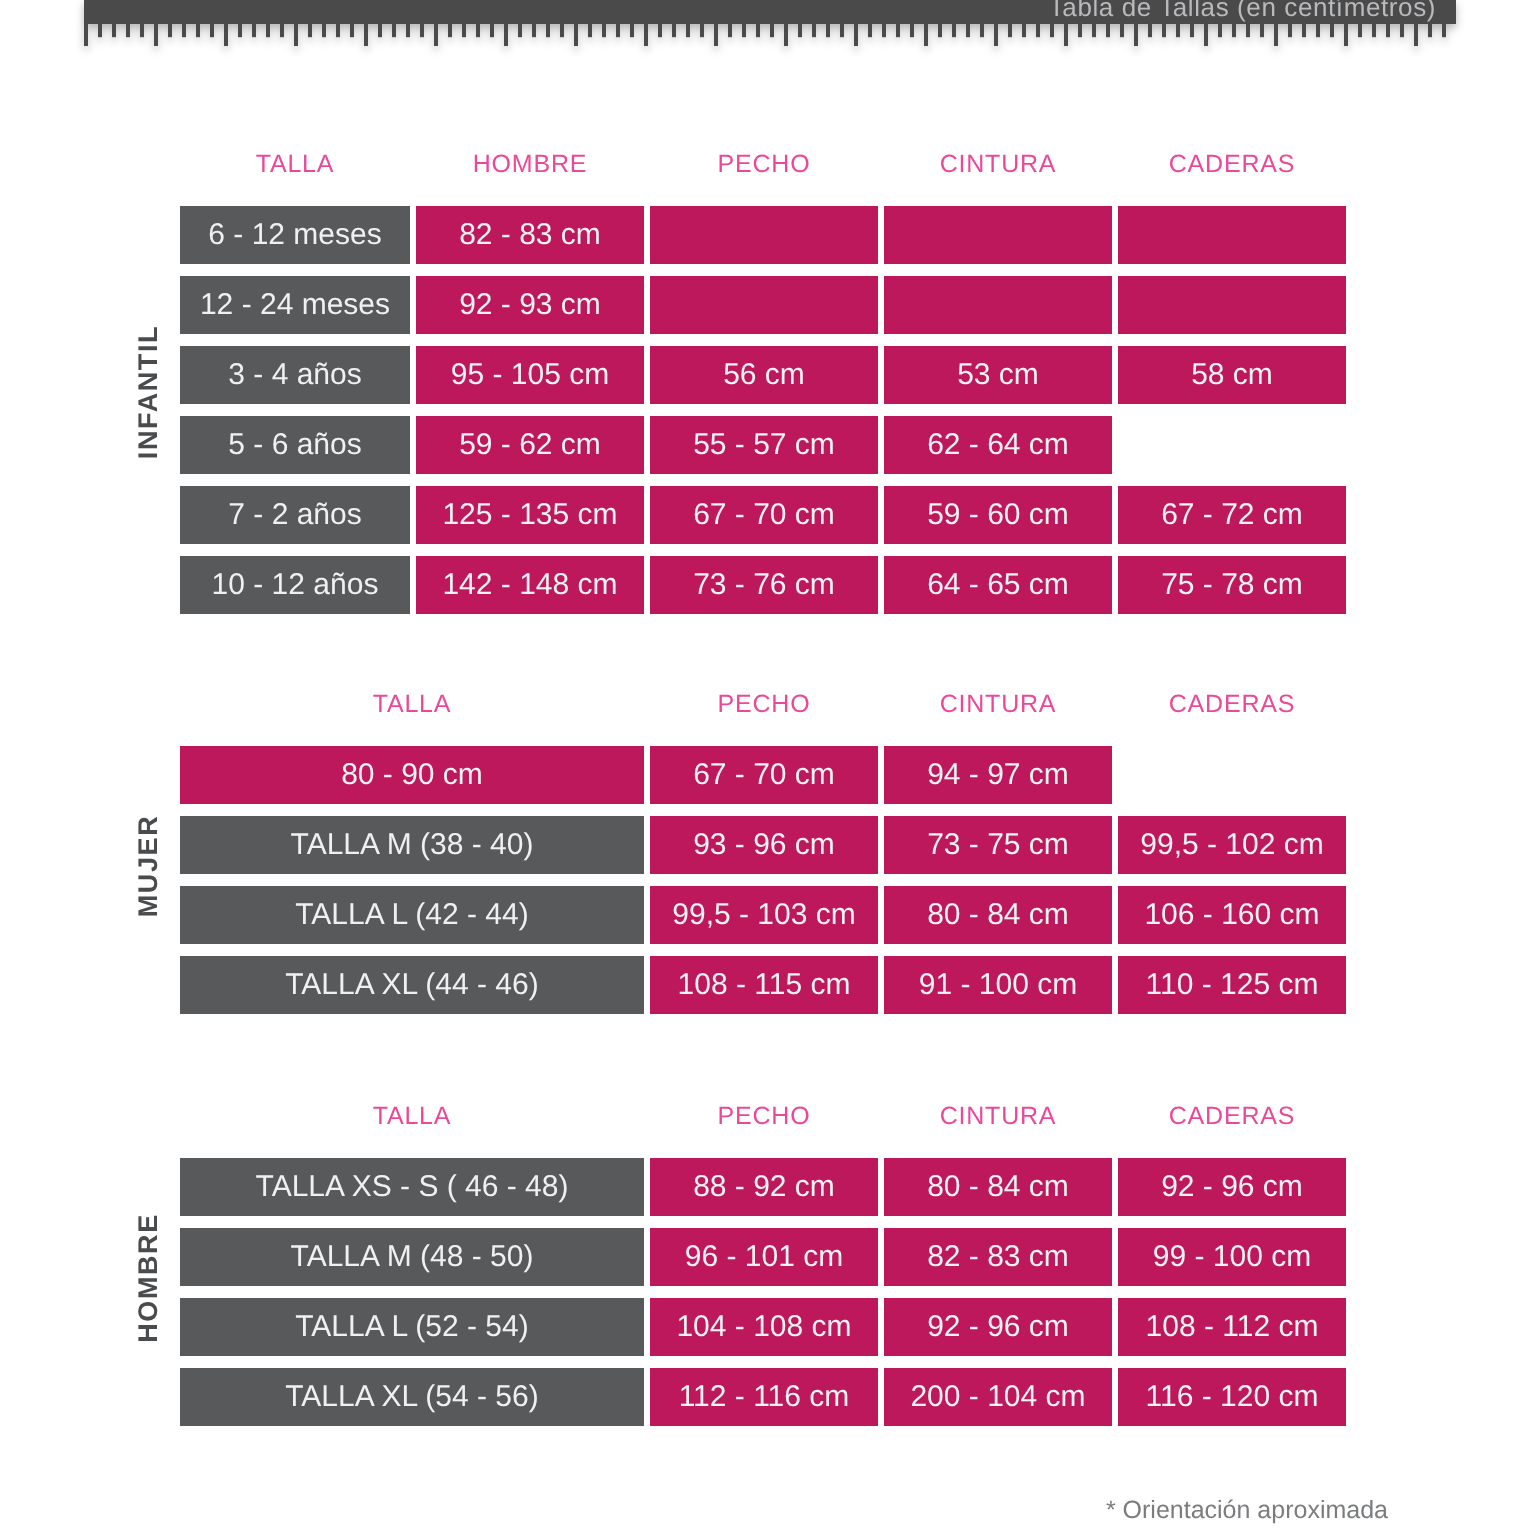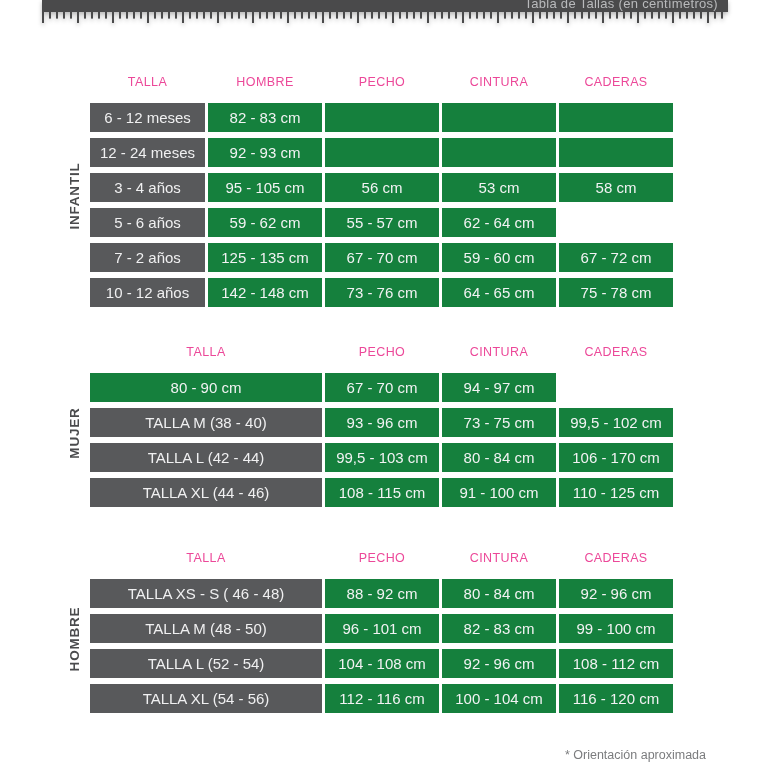--- a/index.html
+++ b/index.html
@@ -71,41 +71,41 @@
   .grow { height: 29px; }
   .cell {
     display: flex;
     align-items: center;
     justify-content: center;
     font-size: 15px;
     white-space: nowrap;
     overflow: hidden;
   }
   .cell.lbl { background: #58595b; color: #f0f0f1; }
-  .cell.val { background: #15803d; color: #f2f2f3; }
+  .cell.val { background: #be185d; color: #f2f2f3; }
 
   
   .group-label {
     position: absolute;
     left: 74px;
     transform: translate(-50%, -50%) rotate(-90deg);
     font-size: 13.5px;
     font-weight: bold;
     letter-spacing: 0.8px;
     color: #4a4b4d;
     white-space: nowrap;
   }
   .gl1 { top: 196px; }
   .gl2 { top: 433px; }
   .gl3 { top: 639px; }
 
   
   .footnote {
     position: absolute;
-    right: 64px;
+    right: 76px;
     top: 748px;
     font-size: 12.5px;
     color: #7b7c7e;
     white-space: nowrap;
   }
 </style>
 </head>
 <body>
 
 <div class="page">
@@ -186,21 +186,21 @@
       <div class="grow g4">
         <div class="cell lbl">TALLA M (38 - 40)</div>
         <div class="cell val">93 - 96 cm</div>
         <div class="cell val">73 - 75 cm</div>
         <div class="cell val">99,5 - 102 cm</div>
       </div>
       <div class="grow g4">
         <div class="cell lbl">TALLA L (42 - 44)</div>
         <div class="cell val">99,5 - 103 cm</div>
         <div class="cell val">80 - 84 cm</div>
-        <div class="cell val">106 - 170 cm</div>
+        <div class="cell val">106 - 160 cm</div>
       </div>
       <div class="grow g4">
         <div class="cell lbl">TALLA XL (44 - 46)</div>
         <div class="cell val">108 - 115 cm</div>
         <div class="cell val">91 - 100 cm</div>
         <div class="cell val">110 - 125 cm</div>
       </div>
     </div>
   </section>
 
@@ -226,21 +226,21 @@
       </div>
       <div class="grow g4">
         <div class="cell lbl">TALLA L (52 - 54)</div>
         <div class="cell val">104 - 108 cm</div>
         <div class="cell val">92 - 96 cm</div>
         <div class="cell val">108 - 112 cm</div>
       </div>
       <div class="grow g4">
         <div class="cell lbl">TALLA XL (54 - 56)</div>
         <div class="cell val">112 - 116 cm</div>
-        <div class="cell val">100 - 104 cm</div>
+        <div class="cell val">200 - 104 cm</div>
         <div class="cell val">116 - 120 cm</div>
       </div>
     </div>
   </section>
 
   <div class="group-label gl1">INFANTIL</div>
   <div class="group-label gl2">MUJER</div>
   <div class="group-label gl3">HOMBRE</div>
 
   <div class="footnote">* Orientación aproximada</div>

